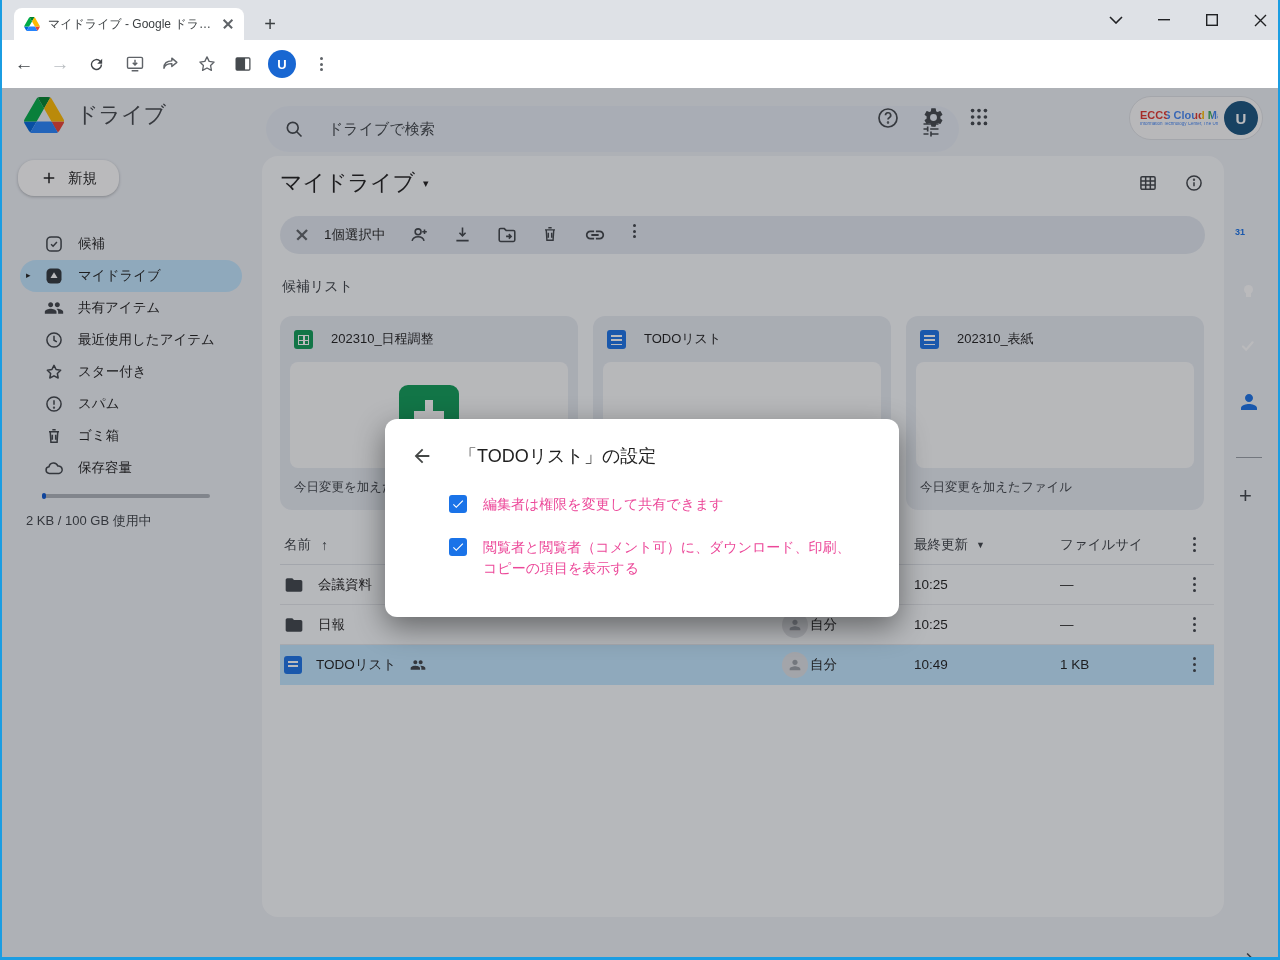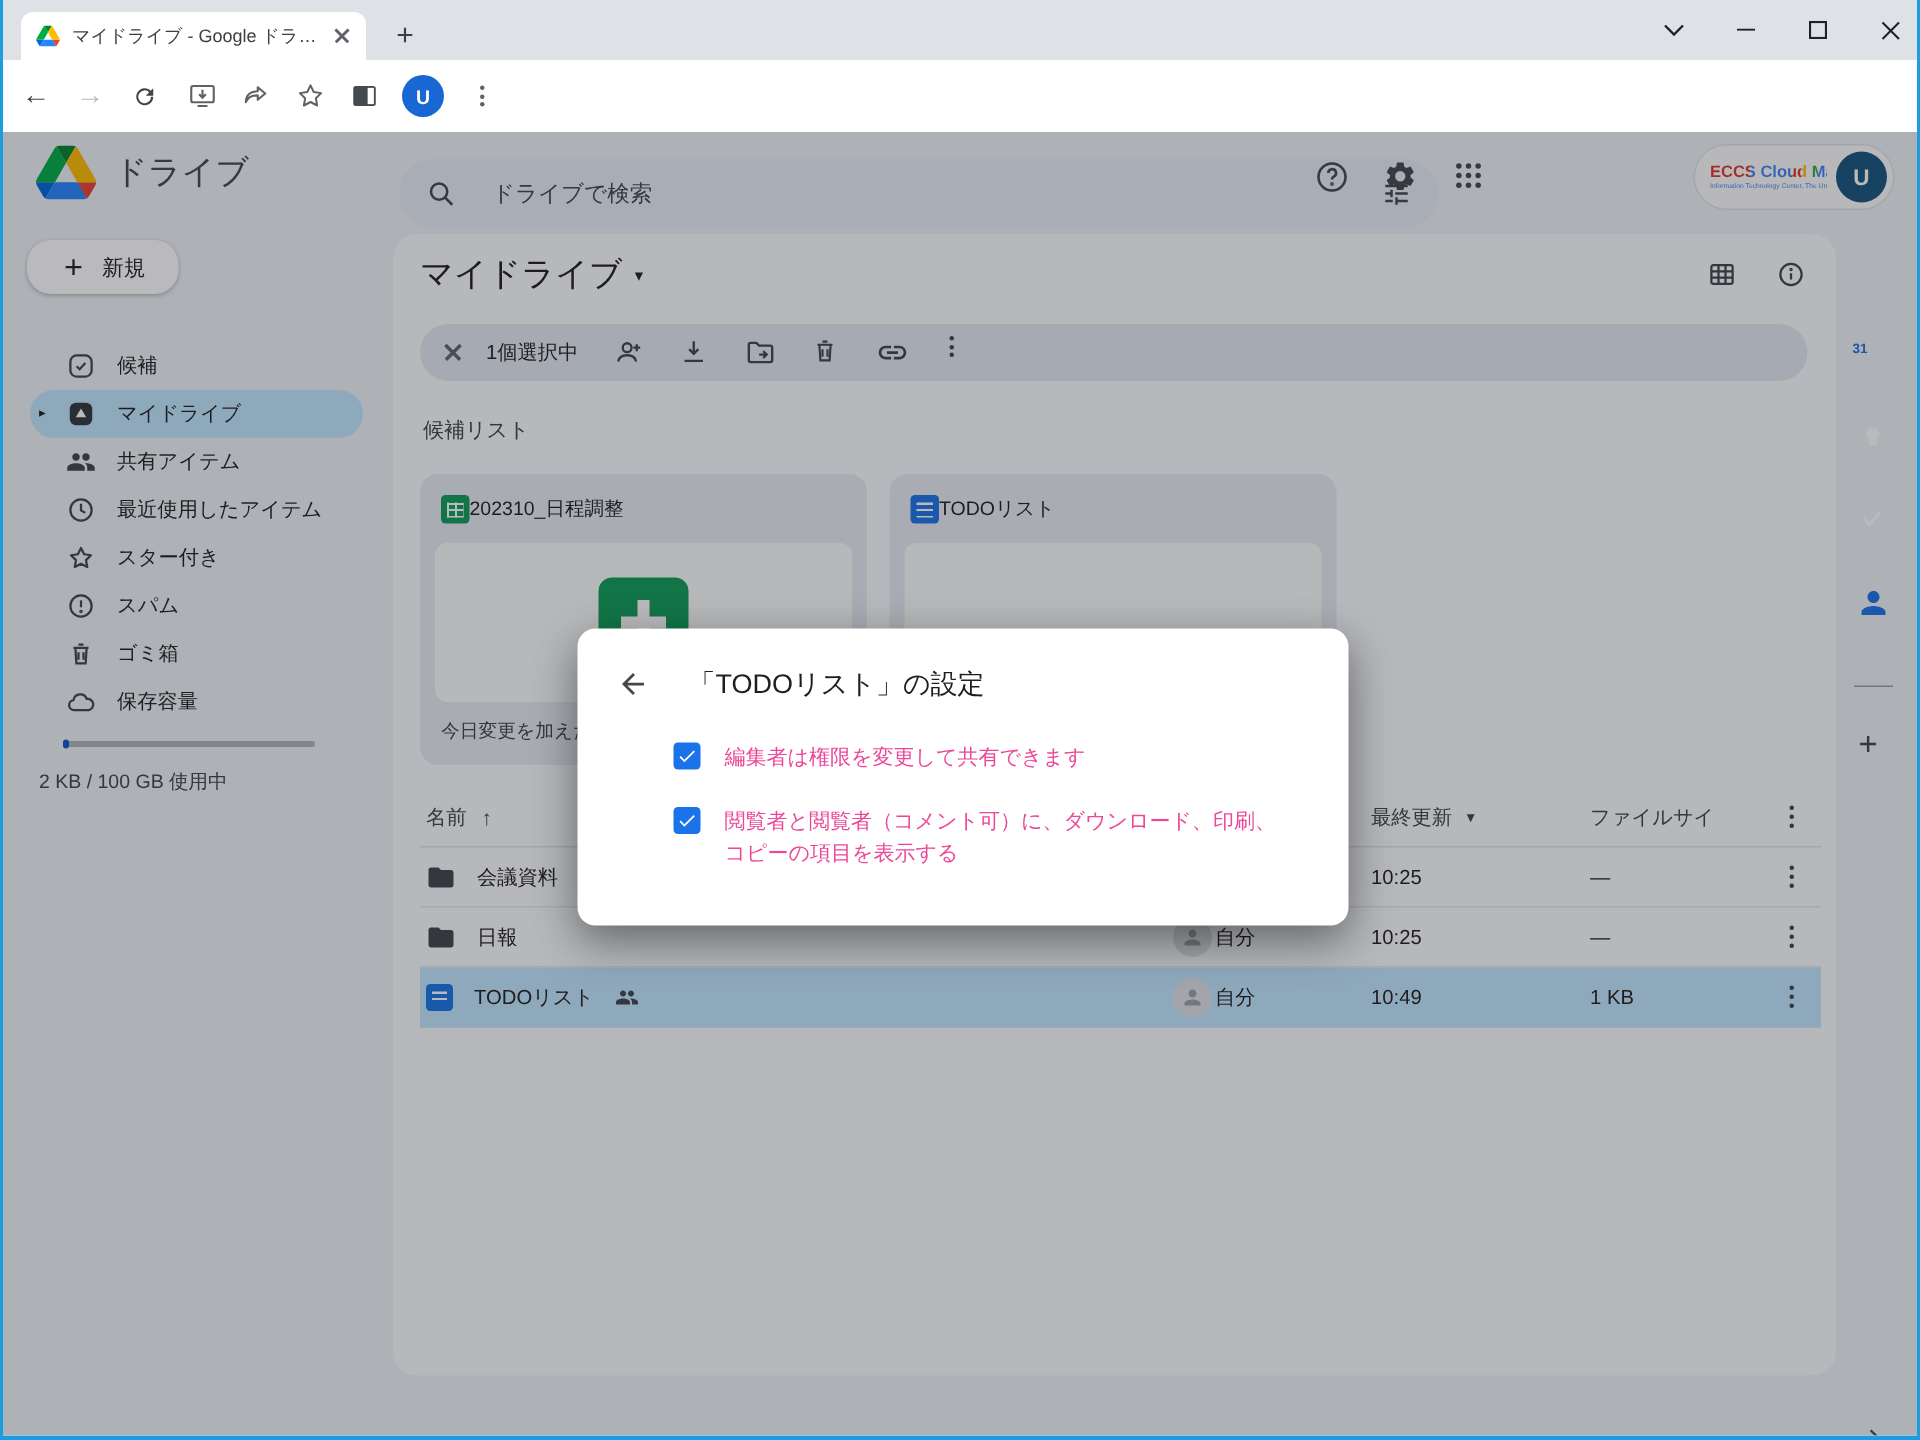--- a/index.html
+++ b/index.html
@@ -59,21 +59,21 @@
   .title-row{position:absolute;left:18px;top:12px;right:20px;display:flex;align-items:center;}
   .page-title{font-size:22px;color:#1f1f1f;}
   .title-caret{font-size:11px;color:#1f1f1f;margin-left:8px;}
   .title-icons{margin-left:auto;display:flex;gap:26px;align-items:center;}
   .selbar{position:absolute;left:18px;top:60px;width:925px;height:38px;background:#e3e9f1;border-radius:19px;display:flex;align-items:center;padding:0 14px;box-sizing:border-box;}
   .selbar .sel-count{font-size:13.5px;color:#1f1f1f;margin:0 22px 0 14px;}
   .selbar .sb-ic{width:22px;height:22px;margin-right:22px;}
   .sug-label{position:absolute;left:20px;top:122px;font-size:14px;color:#3f4449;}
   .cards{position:absolute;left:18px;top:160px;display:flex;gap:15px;}
   .card{width:298px;height:194px;background:#e7ecf3;border-radius:12px;box-sizing:border-box;position:relative;}
-  .card-head{height:46px;display:flex;align-items:center;gap:0;padding:0 14px;text-align:center;}
+  .card-head{height:46px;display:flex;align-items:center;gap:18px;padding:0 14px;text-align:center;}
   .card-title{font-size:13px;font-weight:500;color:#1f1f1f;white-space:nowrap;overflow:hidden;}
   .card-prev{margin:0 10px;height:106px;background:#fbfcfd;border-radius:8px;display:flex;align-items:center;justify-content:center;}
   .card-cap{margin:11px 14px 0;font-size:12.5px;color:#3f4449;white-space:nowrap;overflow:hidden;}
   .sheet-plus{width:60px;height:60px;background:#0f9d58;border-radius:9px;position:relative;}
   .sheet-plus::before{content:"";position:absolute;left:15px;top:26px;width:30px;height:8px;background:#fff;}
   .sheet-plus::after{content:"";position:absolute;left:26px;top:15px;width:8px;height:30px;background:#fff;}
   .ficon{width:19px;height:19px;border-radius:3px;flex:0 0 auto;position:relative;}
   .ficon.doc{background:#1a73e8;}
   .ficon.sheet{background:#0f9d58;}
   .ficon::after{content:"";position:absolute;left:4px;top:5px;right:4px;bottom:4px;
@@ -424,20 +424,28 @@
           <div class="card-cap">今日変更を加えたファイル</div>
         </div>
         <div class="card">
           <div class="card-head">
             <span class="ficon doc"></span>
             <span class="card-title">TODOリスト</span>
           </div>
           <div class="card-prev"></div>
           <div class="card-cap">今日変更を加えたファイル</div>
         </div>
+        <div class="card">
+          <div class="card-head">
+            <span class="ficon doc"></span>
+            <span class="card-title">202310_表紙</span>
+          </div>
+          <div class="card-prev"></div>
+          <div class="card-cap">今日変更を加えたファイル</div>
+        </div>
       </div>
 
       <div class="thead">
         <span class="th-name">
           <span>名前</span>
           <span class="sort-up">↑</span>
         </span>
         <span></span>
         <span class="th-mod">
           <span>最終更新</span>

